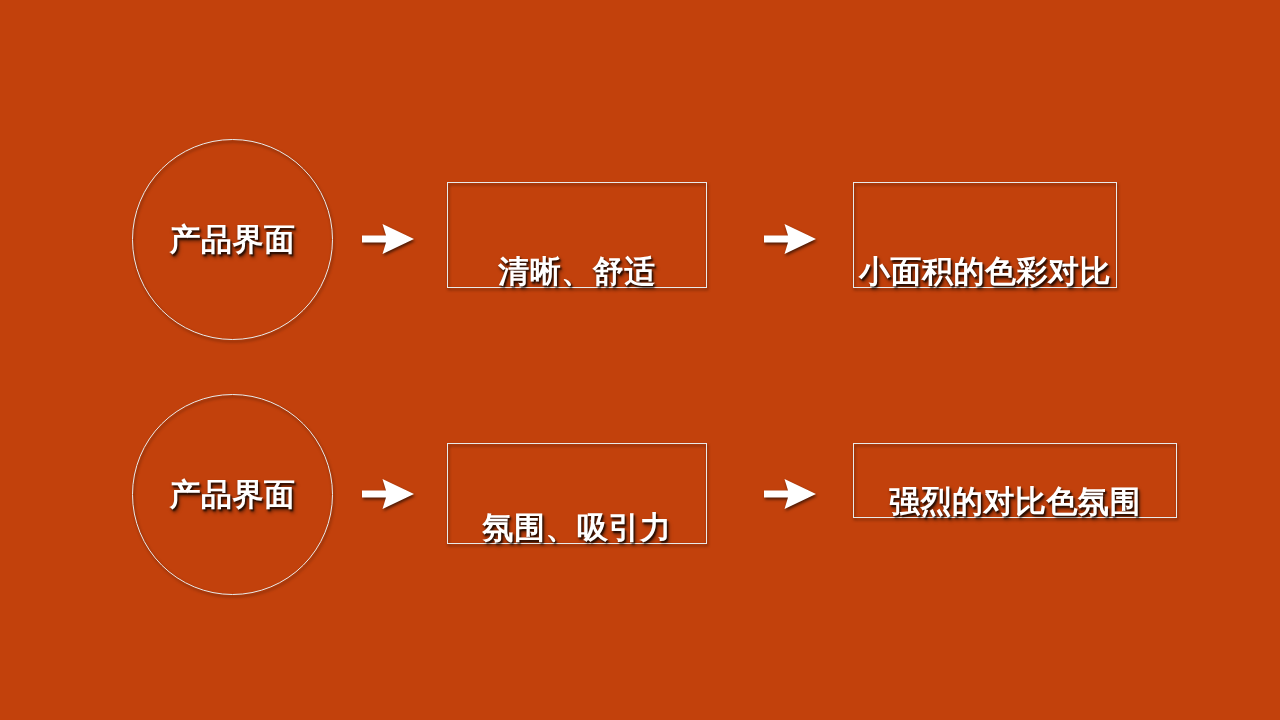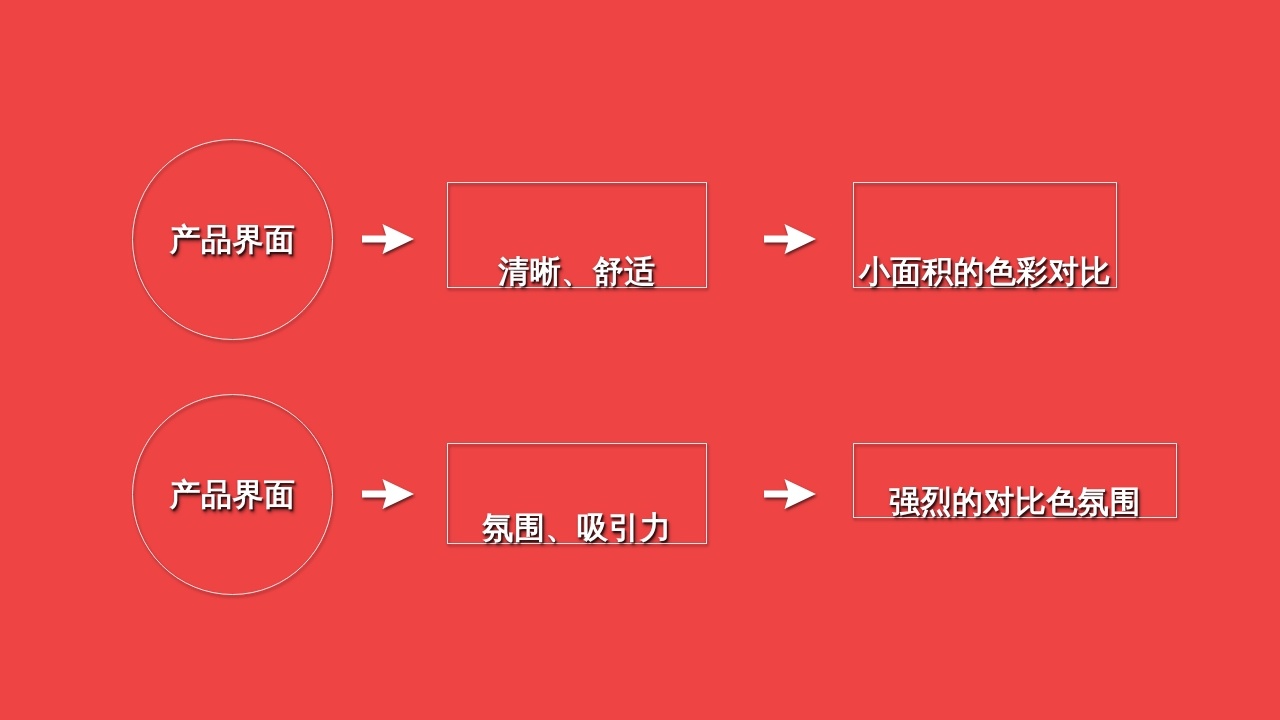--- a/index.html
+++ b/index.html
@@ -93,21 +93,21 @@
     display: block;
     filter: drop-shadow(1.5px 2px 1.5px rgba(0,0,0,0.6));
   }
   .arrow-connector svg { display: block; width: 100%; height: 100%; }
   .arrow-1 { left: 360px; }
   .arrow-2 { left: 762px; }
 </style>
 </head>
 <body>
 
-<div id="slide" style="background: #ef4444;">
+<div id="slide" style="background: #c2410c;">
 
   <div class="flow-row" id="row-0">
 
     <div class="circle-node" style="border-color: rgb(233, 234, 234);">
       <span class="node-text" style="color: rgb(255, 255, 255);">产品界面</span>
     </div>
 
     <div class="arrow-connector arrow-1">
       <svg viewBox="0 0 56 42" xmlns="http://www.w3.org/2000/svg" aria-hidden="true">
         <path d="M2 17.5 L26 17.5 L22.5 6 L54 21 L22.5 36 L26 24.5 L2 24.5 Z" fill="#ffffff"></path>

